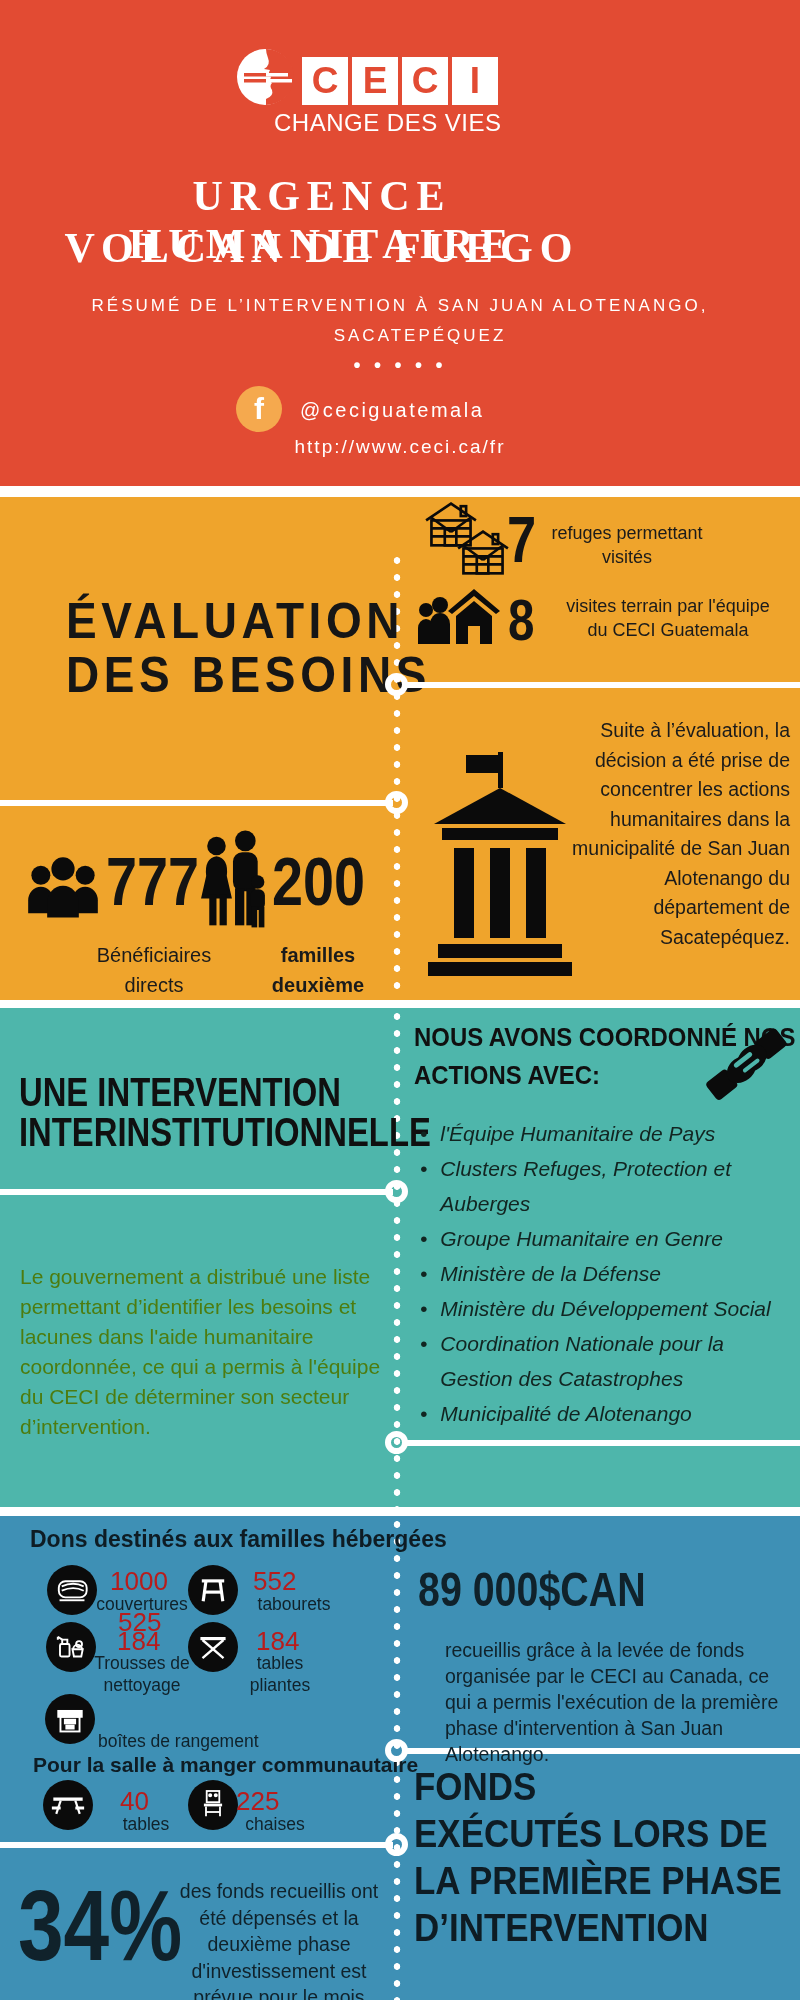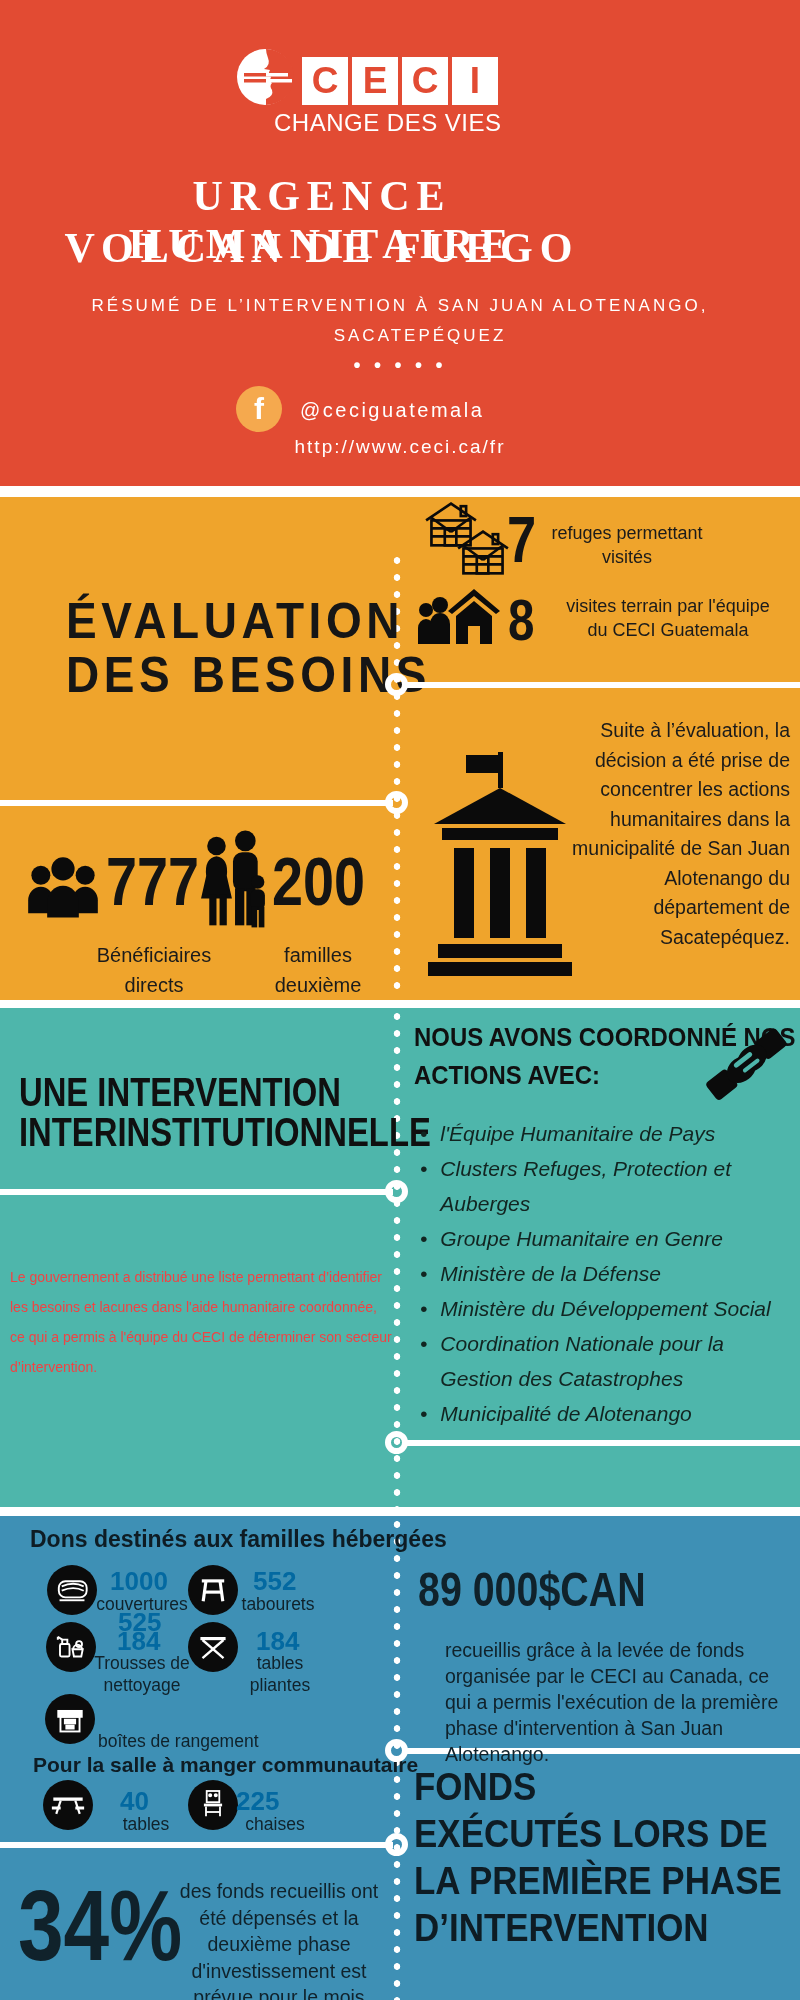--- a/index.html
+++ b/index.html
@@ -30,21 +30,21 @@
   .subtitle  { font-size:17px; letter-spacing:3px; text-align:center; width:800px; }
 
   .cond   { transform:scaleX(0.82); transform-origin:0 0; white-space:nowrap; }
   .cond9  { transform:scaleX(0.92); transform-origin:0 0; white-space:nowrap; }
 
   .stat-label { font-size:18px; line-height:24px; text-align:center; color:#1b1b1b; }
   .stat-num   { font-weight:bold; color:#141414; }
 
   .don-circle { position:absolute; width:50px; height:50px; border-radius:50%; background:#0b0b0b;
                 display:flex; align-items:center; justify-content:center; }
-  .don-val    { position:absolute; font-weight:bold; font-size:26px; color:#0369a1; }
+  .don-val    { position:absolute; font-weight:normal; font-size:26px; color:#b91c1c; }
   .don-lab    { position:absolute; font-size:17.5px; line-height:22px; text-align:center; color:#10222b; }
 
   .bullets { list-style:none; margin:0; padding:0; font-style:italic; font-size:21px; line-height:35px; color:#122521; }
   .bullets li { display:flex; gap:13px; }
   .blt { flex:0 0 auto; }
 
   .logo-tile { position:absolute; top:57px; width:46px; height:48px; background:#ffffff;
                display:flex; align-items:center; justify-content:center;
                color:#e24b33; font-weight:bold; font-size:37px; }
 </style>
@@ -173,21 +173,21 @@
         <rect x="9" y="64" width="7" height="30"></rect>
         <rect x="19" y="64" width="7" height="30"></rect>
         <circle cx="56" cy="52" r="6.5"></circle>
         <rect x="49" y="59" width="14" height="20" rx="6"></rect>
         <rect x="50" y="76" width="5.5" height="20"></rect>
         <rect x="57" y="76" width="5.5" height="20"></rect>
       </g>
     </svg>
   </div>
   <div class="abs stat-num cond" style="left:272px; top:842px; font-size:68px;">200</div>
-  <div class="abs stat-label" style="left:240px; top:940px; width:156px; font-size:20px; line-height:30px;">
+  <div class="abs stat-label" style="left:240px; top:940px; width:156px; font-size:20px; line-height:30px;font-weight:bold;">
     <div>familles</div>
     <div>deuxième</div>
   </div>
 
   <div class="abs" style="left:424px; top:752px;">
     <svg width="152" height="240" viewBox="0 0 152 240">
       <g fill="#0b0b0b">
         <rect x="74" y="0" width="5" height="36"></rect>
         <rect x="42" y="3" width="32" height="18"></rect>
         <path d="M10 72 L76 36 L142 72 Z"></path>
@@ -205,21 +205,21 @@
   <div class="sec sec-teal"></div>
 
   <div class="vdots" style="left:393px; top:1008px; height:499px;"></div>
 
   <div class="abs cond" style="left:19px; top:1070px; font-weight:bold; font-size:40px; color:#101010;">UNE INTERVENTION</div>
   <div class="abs cond" style="left:19px; top:1110px; font-weight:bold; font-size:40px; color:#101010;">INTERINSTITUTIONNELLE</div>
 
   <div class="hline" style="left:0; top:1189px; width:393px;"></div>
   <div class="node" style="left:385px; top:1180px;"></div>
 
-  <div class="abs" style="left:10px; top:1262px; width:382px; font-size:14px; line-height:30px; color:#ef4444;">Le gouvernement a distribué une liste permettant d’identifier les besoins et lacunes dans l'aide humanitaire coordonnée, ce qui a permis à l'équipe du CECI de déterminer son secteur d’intervention.</div>
+  <div class="abs" style="left:20px; top:1262px; width:382px; font-size:21px; line-height:30px; color:#4d7c0f;">Le gouvernement a distribué une liste permettant d’identifier les besoins et lacunes dans l'aide humanitaire coordonnée, ce qui a permis à l'équipe du CECI de déterminer son secteur d’intervention.</div>
 
   <div class="abs cond9" style="left:414px; top:1022px; font-weight:bold; font-size:26px; color:#101010;">NOUS AVONS COORDONNÉ NOS</div>
   <div class="abs cond9" style="left:414px; top:1060px; font-weight:bold; font-size:26px; color:#101010;">ACTIONS  AVEC:</div>
 
   <div class="abs" style="left:700px; top:1018px;">
     <svg width="94" height="94" viewBox="0 0 94 94">
       <g transform="rotate(-38 47 47)" fill="#0b0b0b">
         <rect x="2" y="36" width="26" height="22" rx="4"></rect>
         <rect x="66" y="34" width="26" height="22" rx="4"></rect>
         <ellipse cx="40" cy="47" rx="16" ry="12"></ellipse>
@@ -283,21 +283,21 @@
 
   <div class="don-circle" style="left:188px; top:1565px;">
     <svg width="42" height="42" viewBox="0 0 60 60" fill="none" stroke="#ffffff" stroke-width="4.5">
       <path d="M14 17 h32"></path>
       <path d="M20 17 L16 46"></path>
       <path d="M40 17 L44 46"></path>
       <path d="M18 33 h24"></path>
     </svg>
   </div>
   <div class="don-val" style="left:253px; top:1566px;">552</div>
-  <div class="don-lab" style="left:232px; top:1593px; width:92px;">tabourets</div>
+  <div class="don-lab" style="left:248px; top:1593px; width:92px;">tabourets</div>
 
   <div class="don-circle" style="left:46px; top:1622px;">
     <svg width="44" height="44" viewBox="0 0 60 60" fill="none" stroke="#ffffff" stroke-width="2.6">
       <rect x="15" y="26" width="13" height="17" rx="2"></rect>
       <path d="M18 26 v-6 h7 v6"></path>
       <path d="M18 20 l-6 -4 M12 16 v4"></path>
       <path d="M32 33 h14 l-2 10 h-10 z"></path>
       <path d="M33 33 a6 6 0 0 1 12 0"></path>
       <circle cx="41" cy="26" r="4"></circle>
     </svg>

